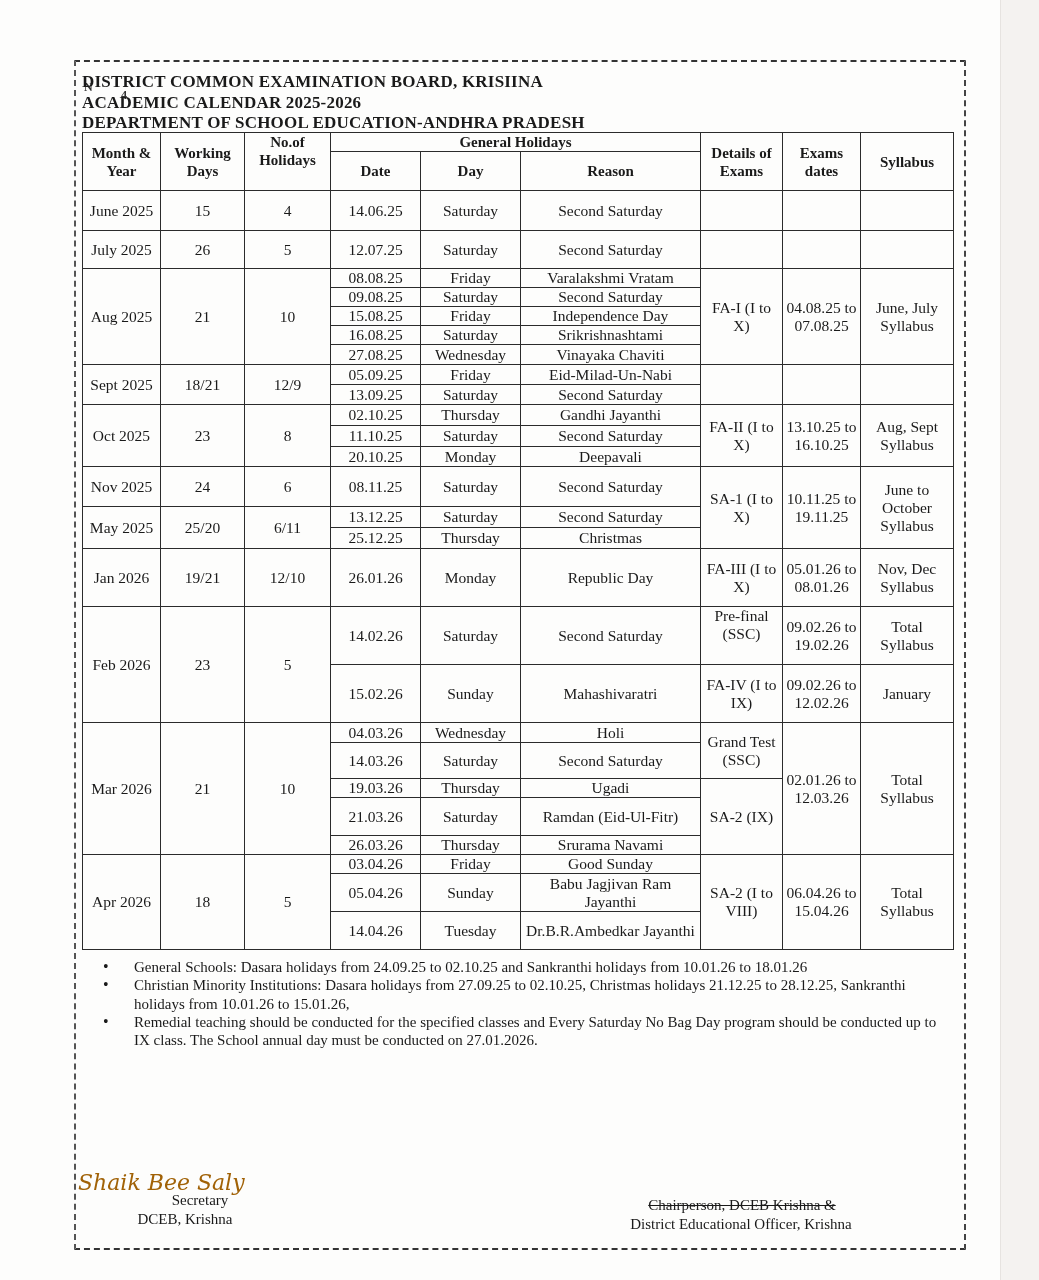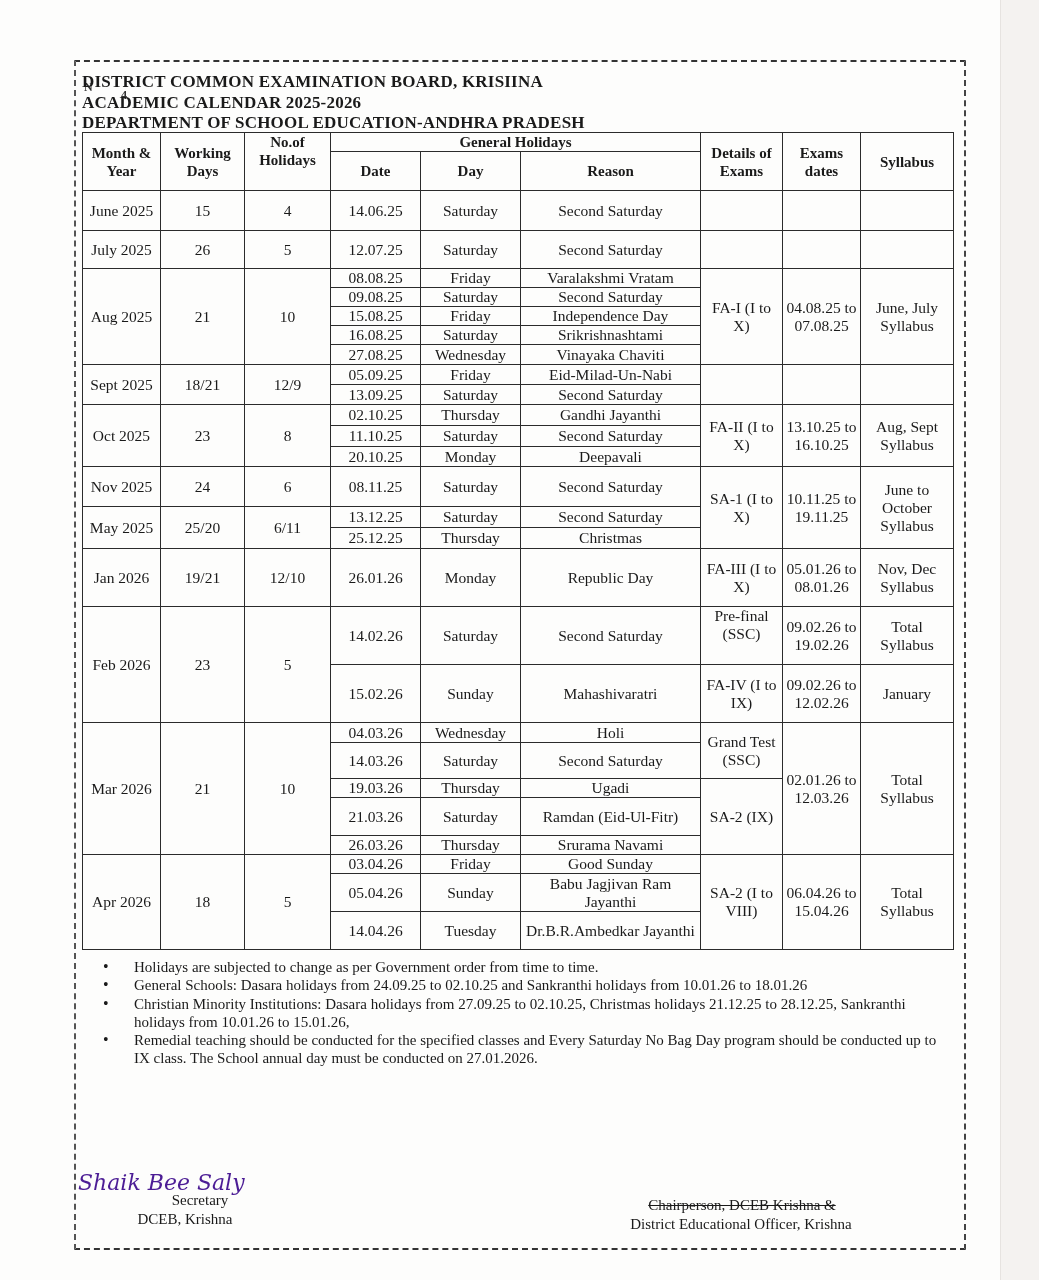--- a/index.html
+++ b/index.html
@@ -13,21 +13,21 @@
   .t1{top:72px;font-size:17px;}
   .t2{top:93px;font-size:17px;}
   .t3{top:113px;font-size:17px;}
   table.cal{position:absolute;left:82px;top:132px;width:871px;border-collapse:collapse;table-layout:fixed;font-size:15.5px;}
   table.cal td, table.cal th{border:1.5px solid #2b2b2b;text-align:center;vertical-align:middle;padding:0 2px;line-height:18px;}
   table.cal th{font-weight:bold;font-size:15px;line-height:18px;}
   .notes{position:absolute;left:100px;top:958px;width:850px;font-size:15px;line-height:18.3px;margin:0;padding:0;list-style:none;}
   .notes li{position:relative;padding-left:34px;}
   .notes li::before{content:"\2022";position:absolute;left:3px;top:0;font-size:16px;}
   .sig{position:absolute;font-size:15px;text-align:center;}
-  .sigscript{position:absolute;font-family:"DejaVu Serif",serif;font-style:italic;font-size:22px;color:#4c1d95;}
+  .sigscript{position:absolute;font-family:"DejaVu Serif",serif;font-style:italic;font-size:22px;color:#a16207;}
 </style>
 </head>
 <body>
 
 <div class="sidestrip"></div>
 <div class="frame"></div>
 
 <span class="mark" style="left:84px;top:80px;">N</span>
 <span class="mark" style="left:121px;top:88px;">4</span>
 
@@ -269,21 +269,20 @@
     </tr>
     <tr style="height:38px">
       <td>14.04.26</td>
       <td>Tuesday</td>
       <td>Dr.B.R.Ambedkar Jayanthi</td>
     </tr>
   </tbody>
 </table>
 
 <ul class="notes">
-  <li>Holidays are subjected to change as per Government order from time to time.</li>
   <li>General Schools: Dasara holidays from 24.09.25 to 02.10.25 and Sankranthi holidays from 10.01.26 to 18.01.26</li>
   <li>Christian Minority Institutions: Dasara holidays from 27.09.25 to 02.10.25, Christmas holidays 21.12.25 to 28.12.25, Sankranthi holidays from 10.01.26 to 15.01.26,</li>
   <li>Remedial teaching should be conducted for the specified classes and Every Saturday No Bag Day program should be conducted up to IX class. The School annual day must be conducted on 27.01.2026.</li>
 </ul>
 
 <div class="sigscript" style="left:78px;top:1170px;">Shaik Bee Saly</div>
 <div class="sig" style="left:150px;top:1192px;width:100px;">Secretary</div>
 <div class="sig" style="left:110px;top:1211px;width:150px;">DCEB, Krishna</div>
 
 <div class="sig" style="left:612px;top:1197px;width:260px;text-decoration:line-through;">Chairperson, DCEB Krishna &amp;</div>

